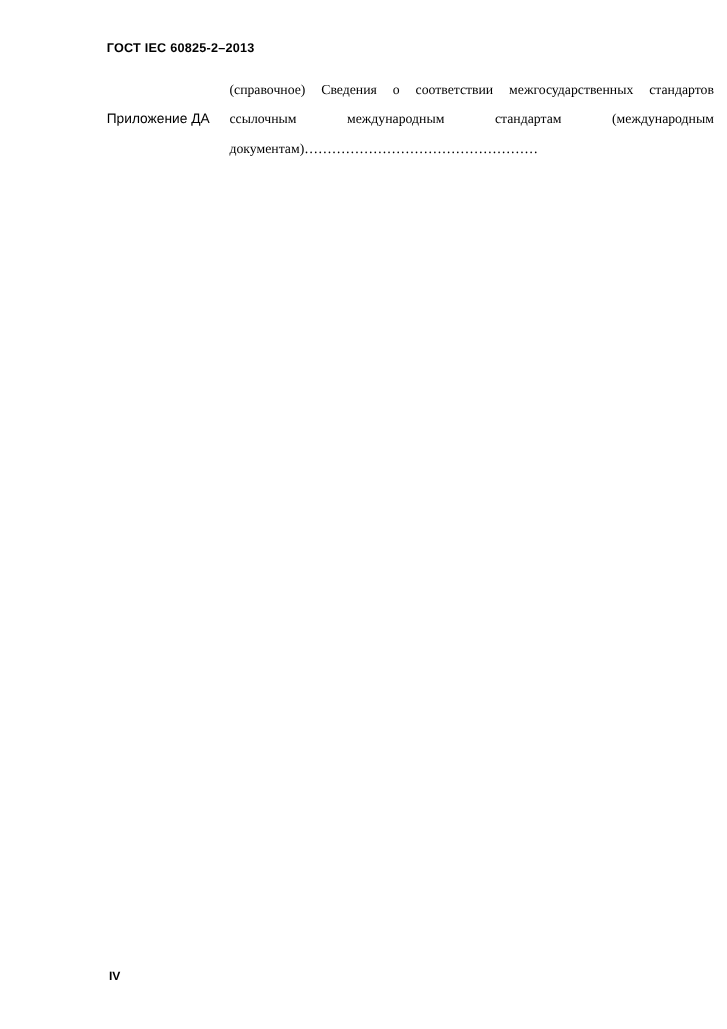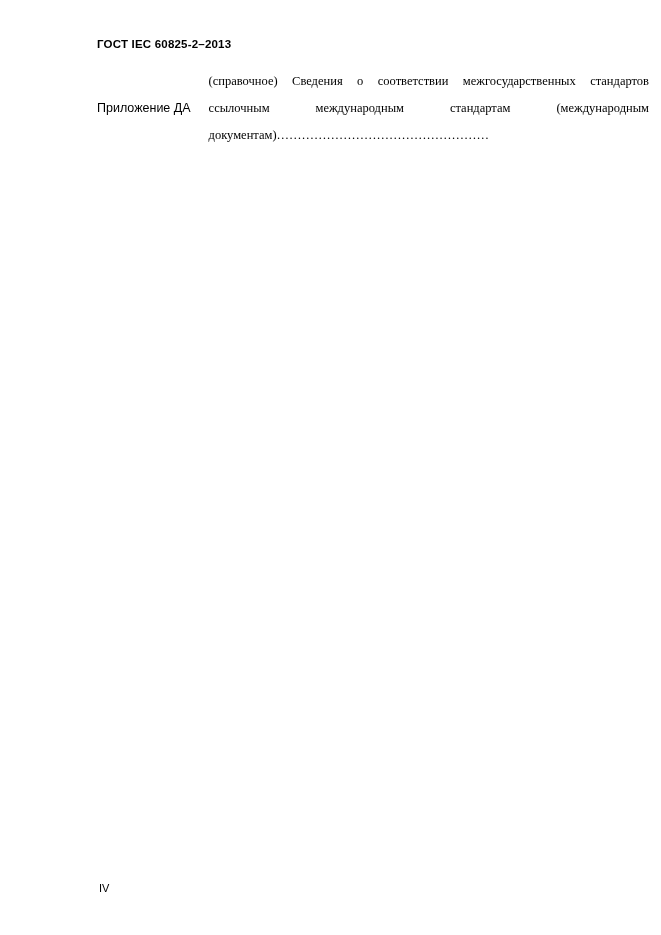--- a/index.html
+++ b/index.html
@@ -54,20 +54,21 @@
   .toc-entry.single .body {
     padding-left: 0;
     text-align: left;
     text-align-last: left;
   }
   .page-number {
     position: absolute;
     left: 64px;
     top: 882px;
     font-size: 11px;
+    font-weight: bold;
   }
 </style>
 </head>
 <body>
 
 <div class="page">
 
   <div class="doc-header">ГОСТ IEC 60825-2–2013</div>
 
   <div class="toc">

